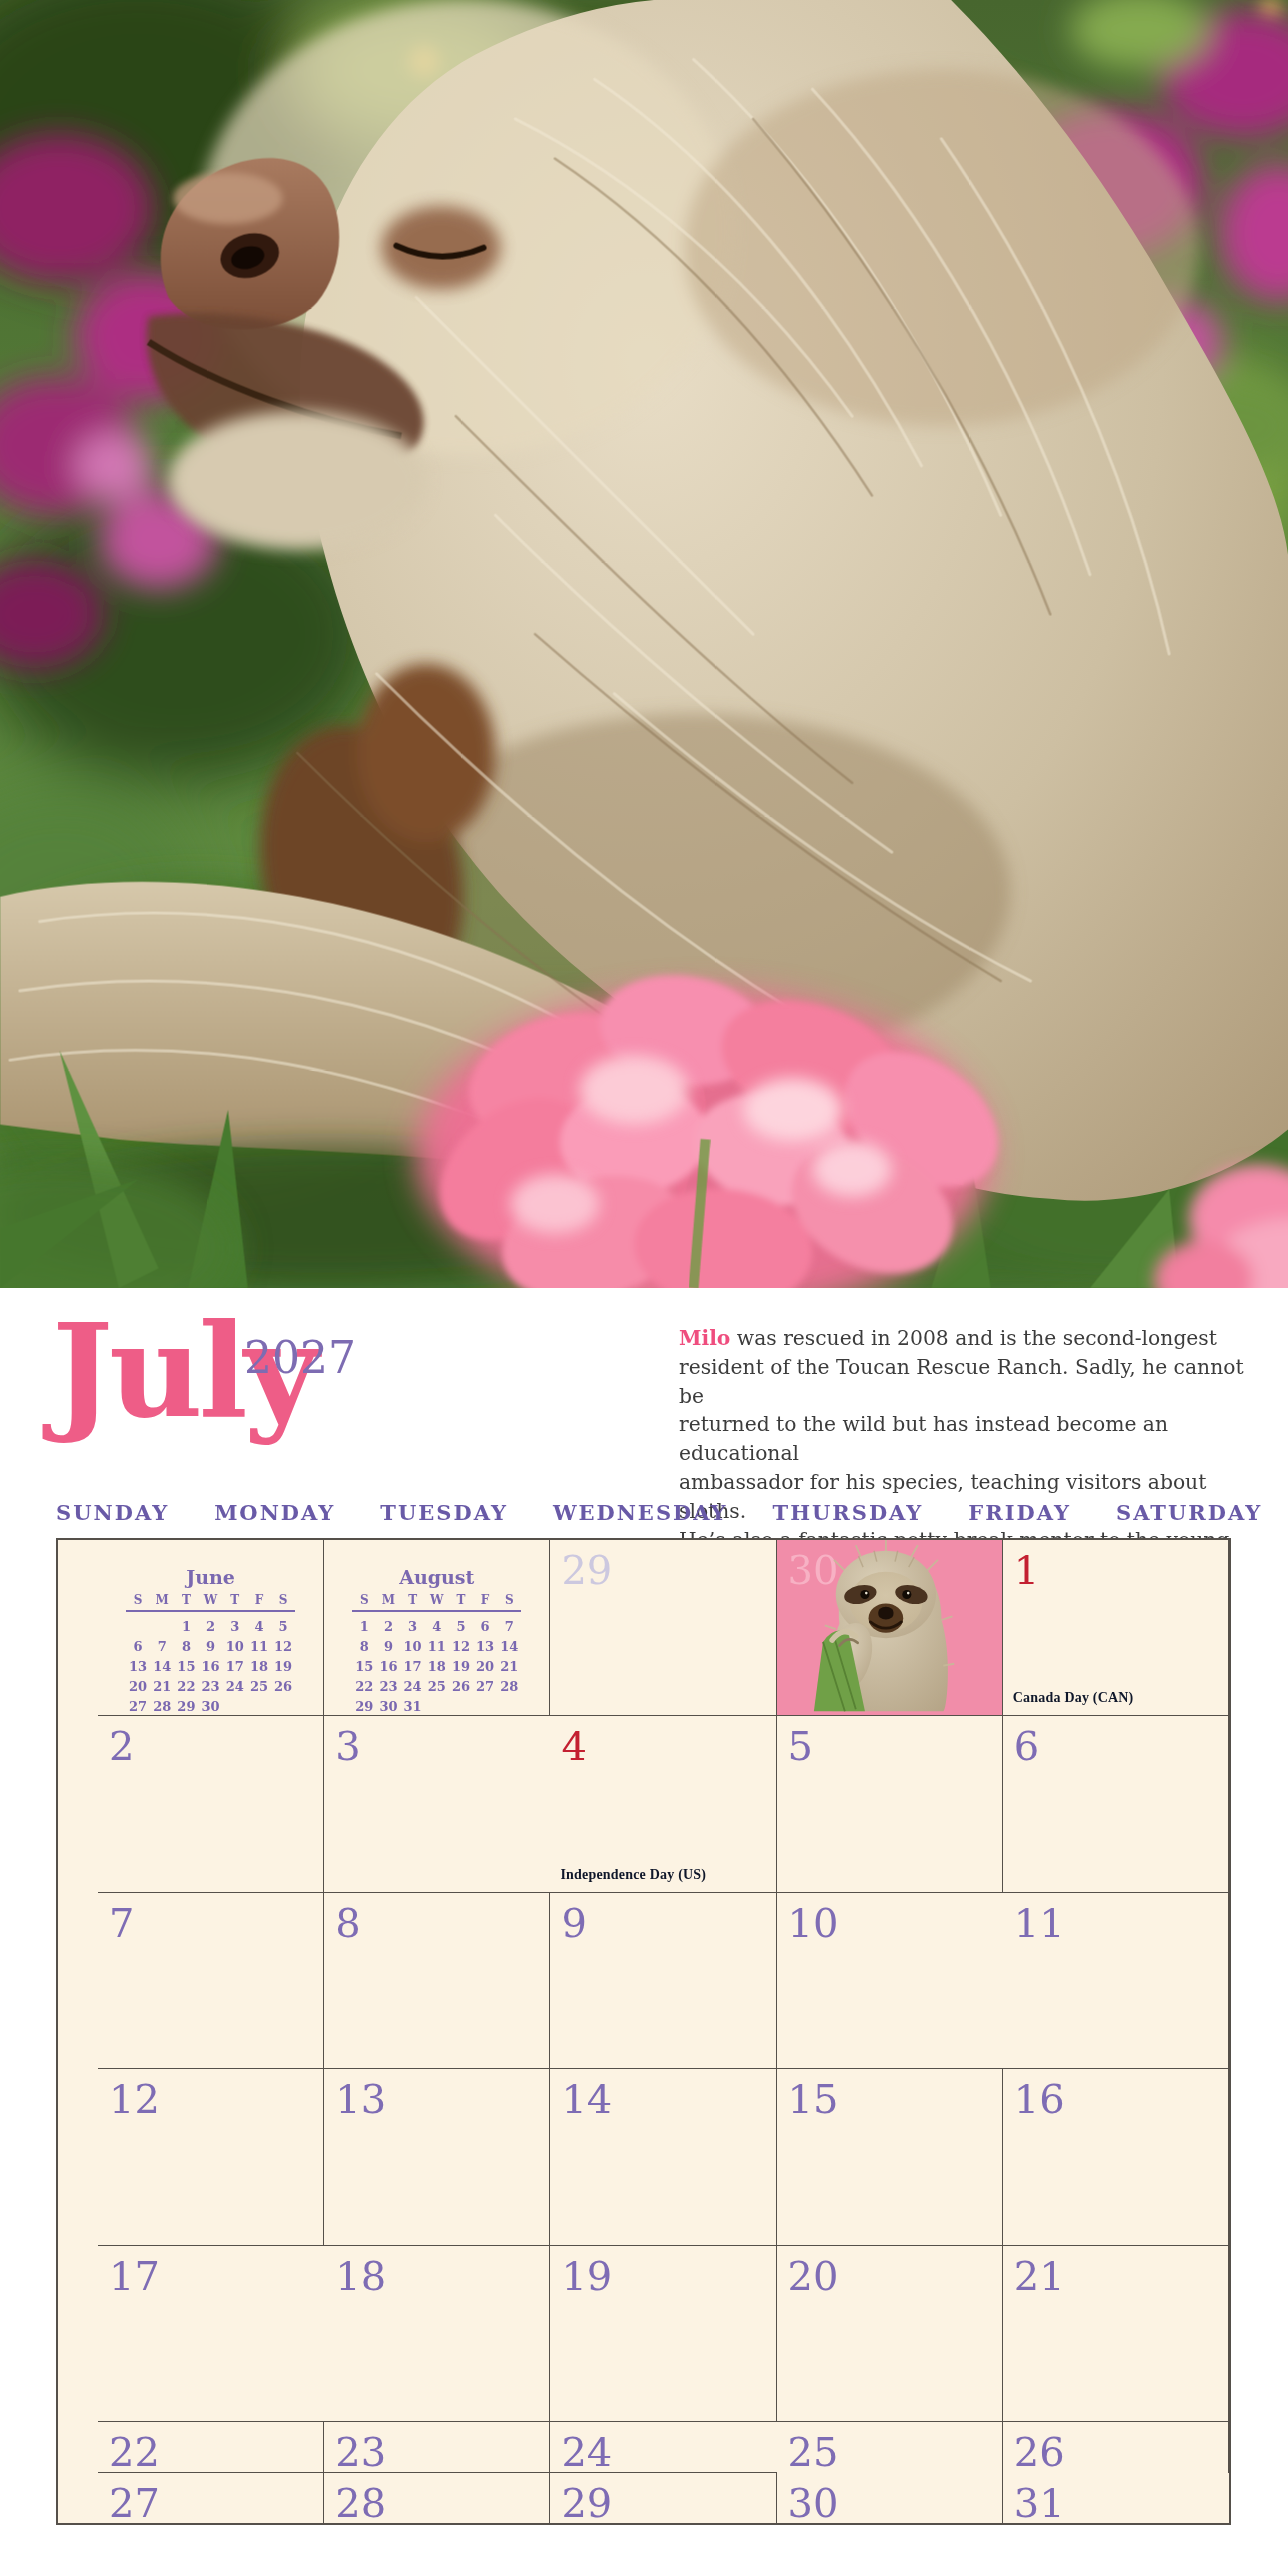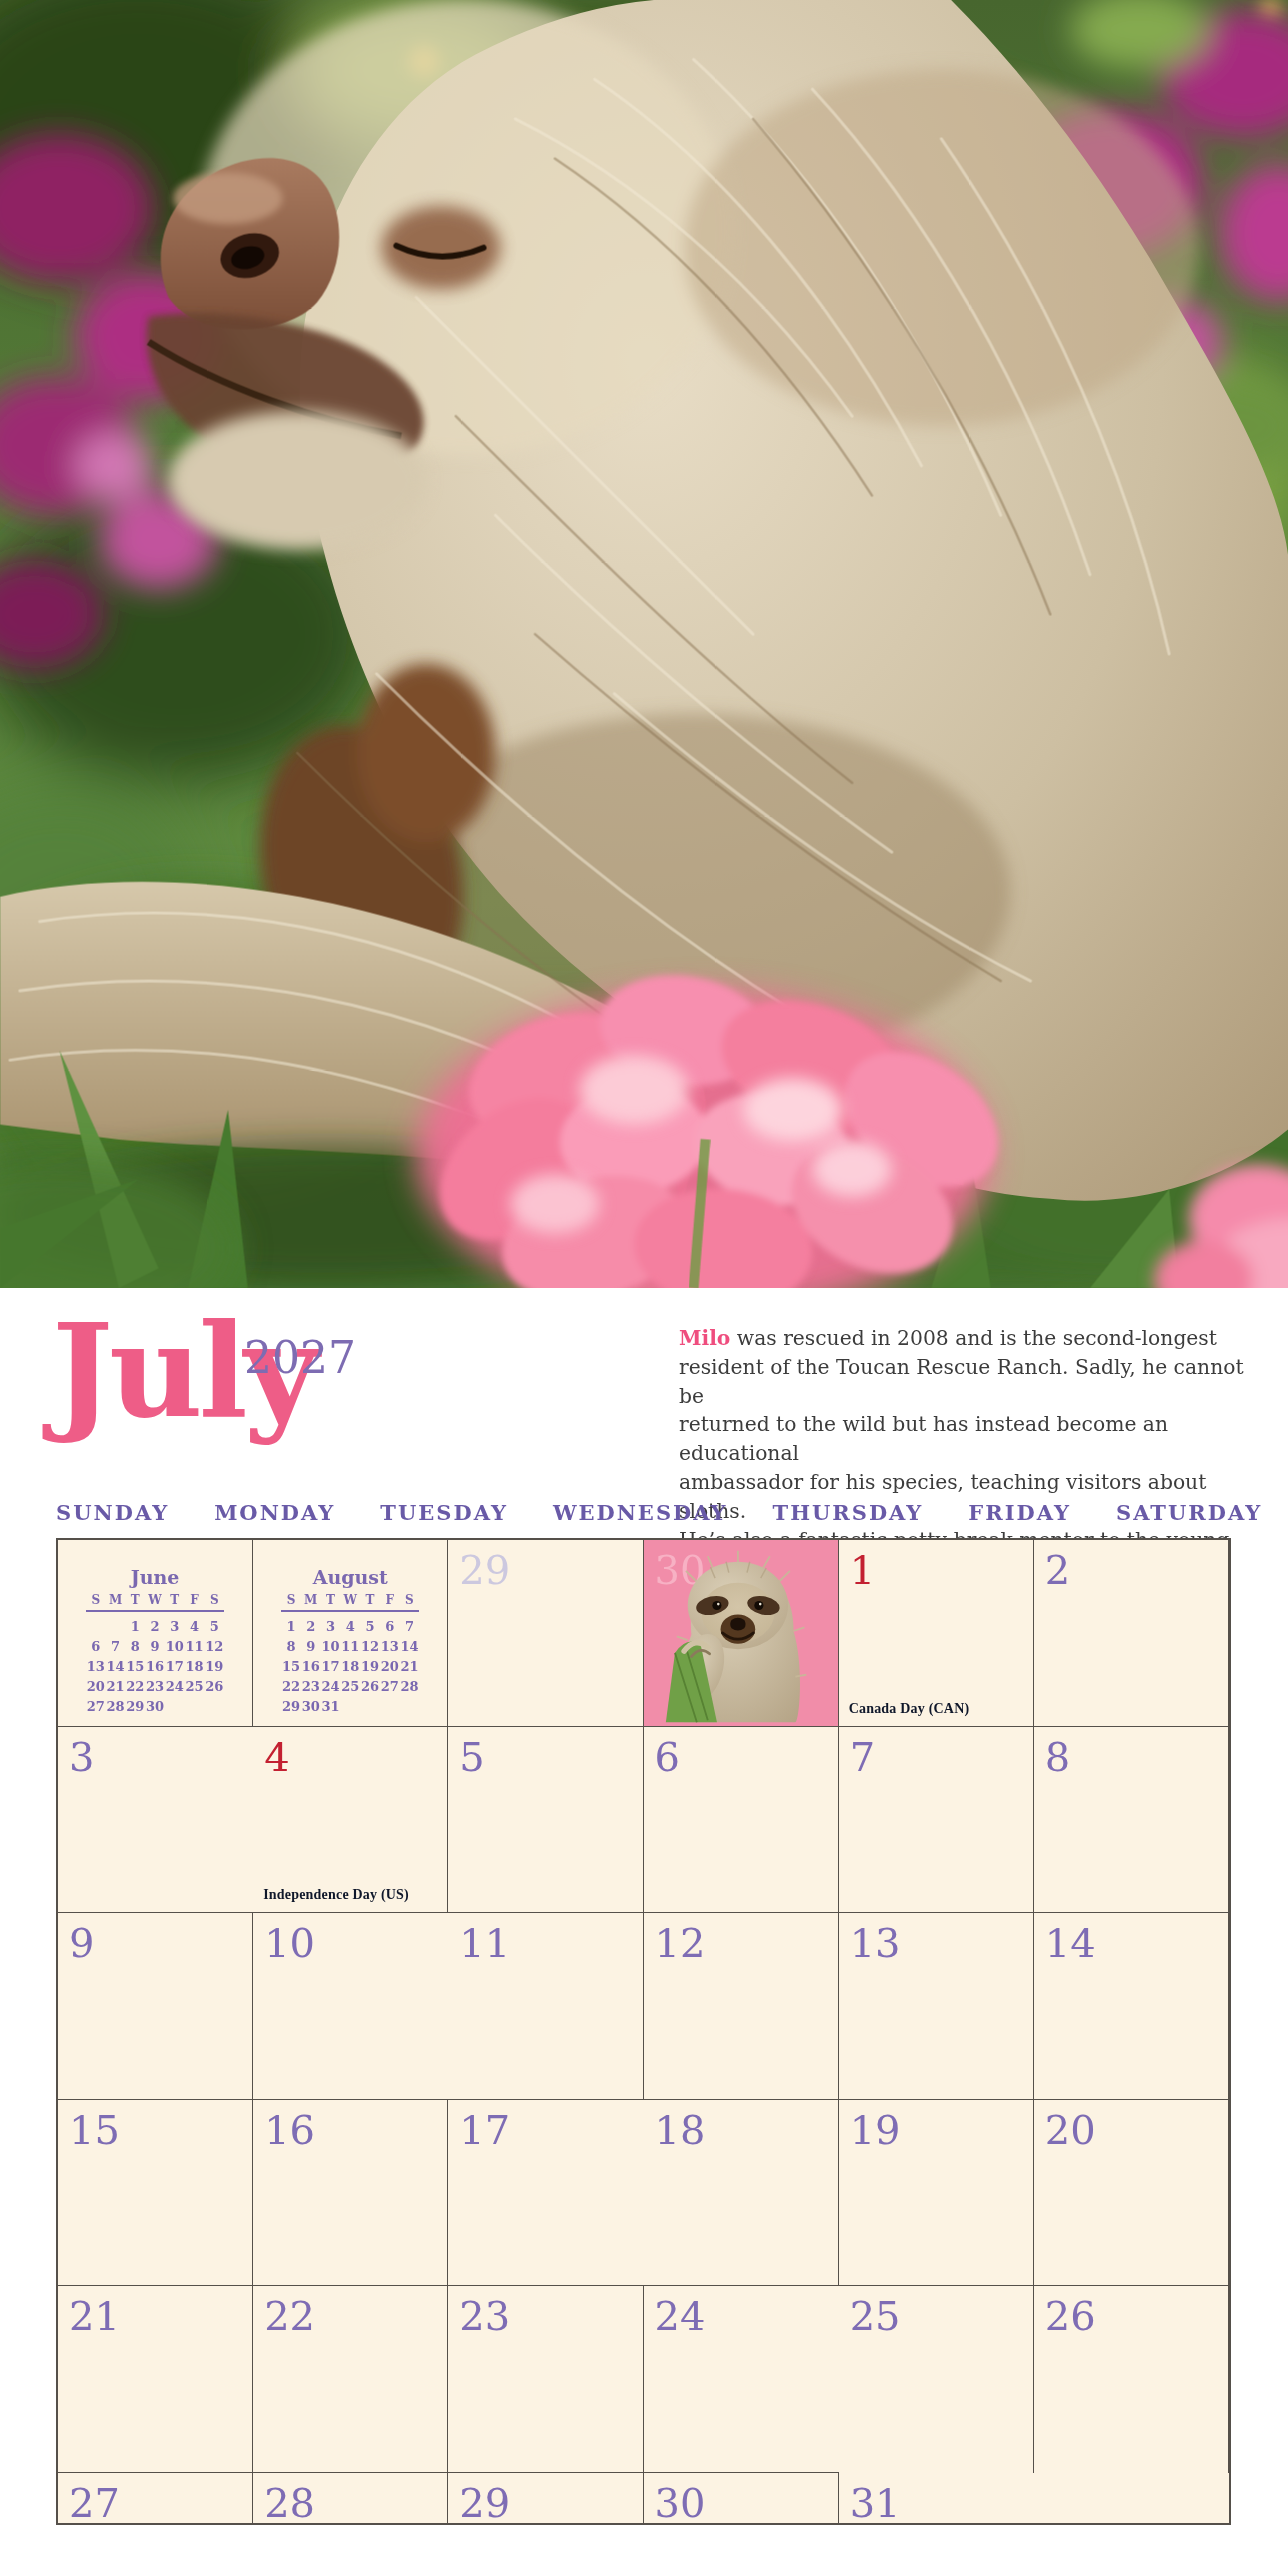--- a/index.html
+++ b/index.html
@@ -24,22 +24,22 @@
   .caption .hl{color:var(--caption-pink);font-weight:bold;}
   .caption .rest{white-space:pre-line;}
 
   .weekdays{position:absolute;left:56px;top:1500px;width:1175px;display:grid;
       grid-template-columns:repeat(7,1fr);gap:45px;}
   .weekday{text-align:center;font-size:21px;font-weight:bold;letter-spacing:2px;
       color:var(--header-purple);}
 
   .grid{position:absolute;left:56px;top:1538px;width:1175px;height:987px;
       border:2px solid var(--grid-line);background:var(--cell-cream);
-      display:grid;grid-template-columns:repeat(6,1fr);grid-template-rows:repeat(5,1fr);
-      box-sizing:border-box;}
+      display:grid;grid-template-columns:repeat(5,1fr);grid-template-rows:repeat(5,1fr);
+      box-sizing:border-box;padding-left:40px;}
   .cell{position:relative;border-right:1px solid var(--grid-line);
       border-bottom:1px solid var(--grid-line);overflow:hidden;}
   .cell:nth-child(7n){border-right:none;}
   .cell:nth-last-child(-n+7){border-bottom:none;}
 
   .num{display:block;padding:10px 0 0 11px;font-size:40px;line-height:1;
       color:var(--number-purple);}
   .cell.holiday .num{color:var(--holiday-red);}
   .cell.ghost .num{color:var(--ghost-lavender);}
   .cell.photo-cell{background:var(--photo-cell-pink);}

